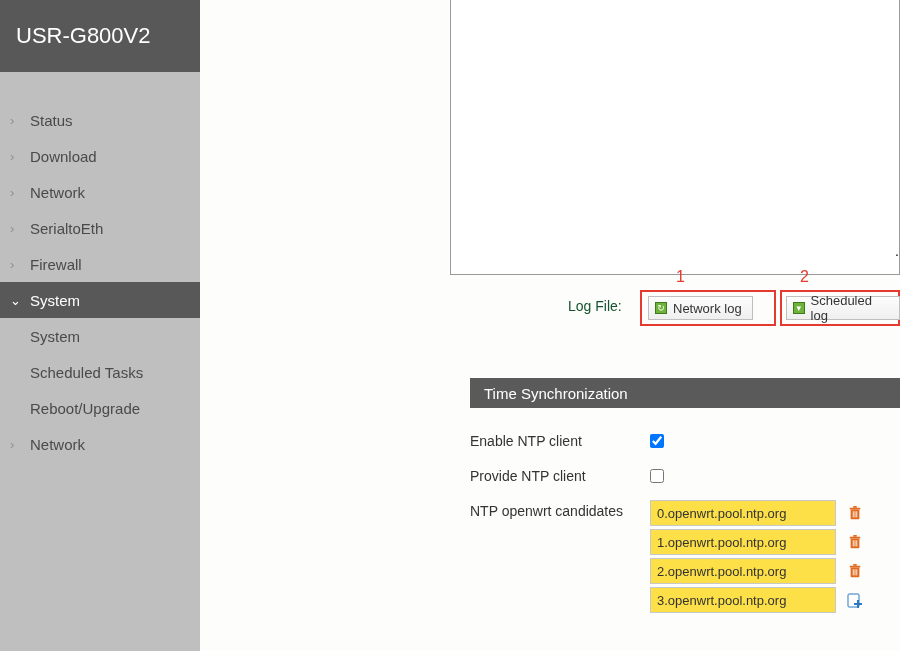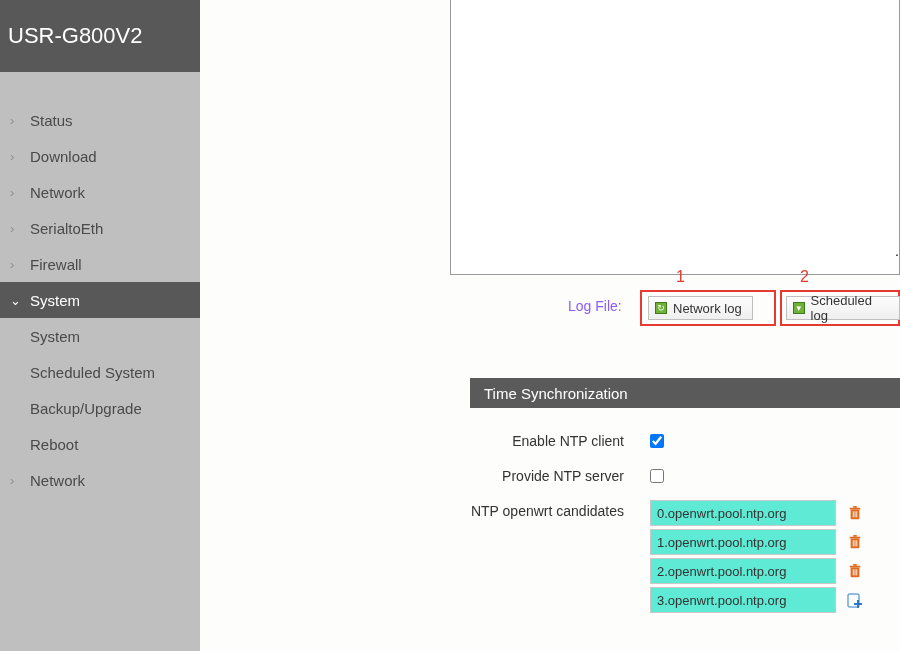--- a/index.html
+++ b/index.html
@@ -1,56 +1,56 @@
 <!DOCTYPE html>
 <html><head>
 <meta charset="utf-8">
 <style>
   * { box-sizing: border-box; }
   html,body { margin:0; padding:0; height:100%; width:900px; font-family: "Segoe UI", Arial, sans-serif; background:#fff; overflow:hidden; }
 
   
   .sidebar { position:absolute; left:0; top:0; width:200px; height:651px; background:#bfbfbf; }
-  .brand-bar { background:#585858; color:#fff; height:72px; display:flex; align-items:center; padding-left:8px; font-size:22px; font-weight:300; }
+  .brand-bar { background:#585858; color:#fff; height:72px; display:flex; align-items:center; padding-left:16px; font-size:22px; font-weight:300; }
   .nav { margin-top:30px; }
   .nav-item { display:flex; align-items:center; height:36px; padding-left:10px; color:#4a4a4a; font-size:15px; cursor:pointer; }
   .nav-item .chev { width:14px; display:inline-block; color:#8e8e8e; font-size:13px; margin-right:6px; }
   .nav-item.active { background:#585858; color:#fff; }
   .nav-item.active .chev { color:#fff; }
   .sub-item { display:flex; align-items:center; height:36px; padding-left:30px; color:#4a4a4a; font-size:15px; cursor:pointer; }
 
   
   .main { position:absolute; left:200px; top:0; width:700px; height:651px; background:#fdfdfc; }
 
   .big-box { position:absolute; left:250px; top:0; width:450px; height:275px; border:1px solid #9a9a9a; border-top:none; background:#fff; }
   .dot { position:absolute; left:695px; top:243px; font-size:14px; color:#000; }
 
-  .logfile-row { position:absolute; left:368px; top:298px; font-size:14px; color:#8b5cf6; }
+  .logfile-row { position:absolute; left:368px; top:298px; font-size:14px; color:#14532d; }
   .redbox { position:absolute; border:2px solid #e43a2f; }
   .redbox.a { left:440px; top:290px; width:136px; height:36px; }
   .redbox.b { left:580px; top:290px; width:120px; height:36px; }
   .redlabel { position:absolute; color:#e43a2f; font-size:16px; }
   .redlabel.a { left:476px; top:268px; }
   .redlabel.b { left:600px; top:268px; }
 
   .btn { position:absolute; top:296px; height:24px; border:1px solid #bfbfbf; background:linear-gradient(#fdfdfd,#efefef); font-size:13px; color:#333; display:flex; align-items:center; padding:0 10px 0 6px; cursor:pointer; }
   .btn .sq { width:12px; height:12px; background:#6fb23a; border:1px solid #3f7a18; margin-right:6px; display:flex; align-items:center; justify-content:center; color:#fff; font-size:9px; line-height:1; }
   .btn.gen { left:448px; }
   .btn.dl  { left:586px; }
 
   .section-bar { position:absolute; left:270px; top:378px; right:0; height:30px; background:#5a5a5a; color:#fff; font-size:15px; display:flex; align-items:center; padding-left:14px; width:630px; }
 
   .form { position:absolute; left:270px; top:430px; width:630px; font-size:14px; color:#333; }
   .frow { display:flex; align-items:flex-start; margin-bottom:14px; }
-  .flabel { width:180px; text-align:right; padding-right:26px; padding-top:3px; }
+  .flabel { width:180px; text-align:left; padding-right:26px; padding-top:3px; }
   .fctrl { flex:1; }
   input[type=checkbox]{ width:14px; height:14px; margin:4px 0 0 0; }
 
   .ntp-line { display:flex; align-items:center; margin-bottom:3px; }
-  .ntp-input { width:186px; height:24px; border:1px solid #c8c8c8; padding:12px 6px; font-size:13px; color:#333; background:#5eead4; }
+  .ntp-input { width:186px; height:24px; border:1px solid #c8c8c8; padding:12px 6px; font-size:13px; color:#333; background:#fde047; }
   .trash { width:14px; height:14px; margin-left:12px; cursor:pointer; }
   .trash svg { width:14px; height:14px; display:block; }
   .addico { width:16px; height:16px; margin-left:11px; cursor:pointer; }
   .addico svg { width:16px; height:16px; display:block; }
 </style>
 </head>
 <body>
 
 <div class="sidebar">
   <div class="brand-bar">USR-G800V2</div>
@@ -76,27 +76,24 @@
         <span>Firewall</span>
       </div>
     <div class="nav-item active">
         <span class="chev">⌄</span>
         <span>System</span>
       </div>
     <div class="sub-item">
         <span>System</span>
       </div>
     <div class="sub-item">
-        <span>Scheduled System</span>
+        <span>Scheduled Tasks</span>
       </div>
     <div class="sub-item">
-        <span>Backup/Upgrade</span>
-      </div>
-    <div class="sub-item">
-        <span>Reboot</span>
+        <span>Reboot/Upgrade</span>
       </div>
     <div class="nav-item">
         <span class="chev">›</span>
         <span>Network</span>
       </div>
   </div>
 </div>
 
 <div class="main">
 
@@ -122,21 +119,21 @@
   <div class="section-bar">Time Synchronization</div>
 
   <div class="form">
 
     <div class="frow">
       <div class="flabel">Enable NTP client</div>
       <div class="fctrl"><input type="checkbox" checked="" style=""></div>
     </div>
 
     <div class="frow">
-      <div class="flabel">Provide NTP server</div>
+      <div class="flabel">Provide NTP client</div>
       <div class="fctrl"><input type="checkbox" style=""></div>
     </div>
 
     <div class="frow">
       <div class="flabel">NTP openwrt candidates</div>
       <div class="fctrl">
 
         <div class="ntp-line">
           <input class="ntp-input" value="0.openwrt.pool.ntp.org" style="">
           <span class="trash">

